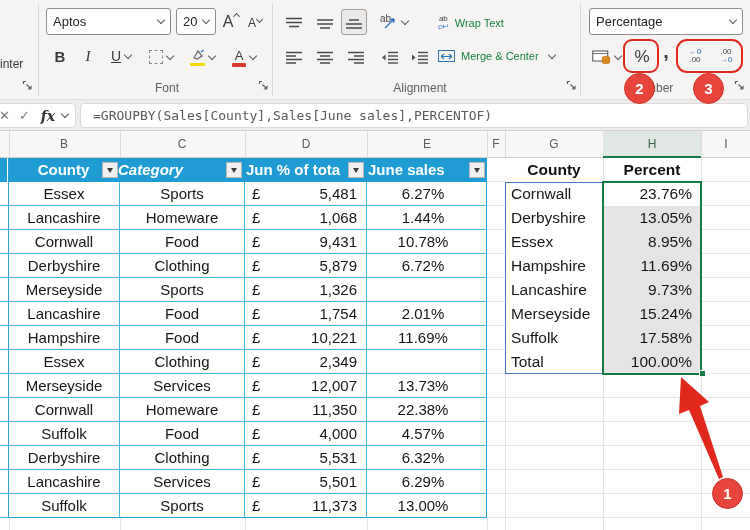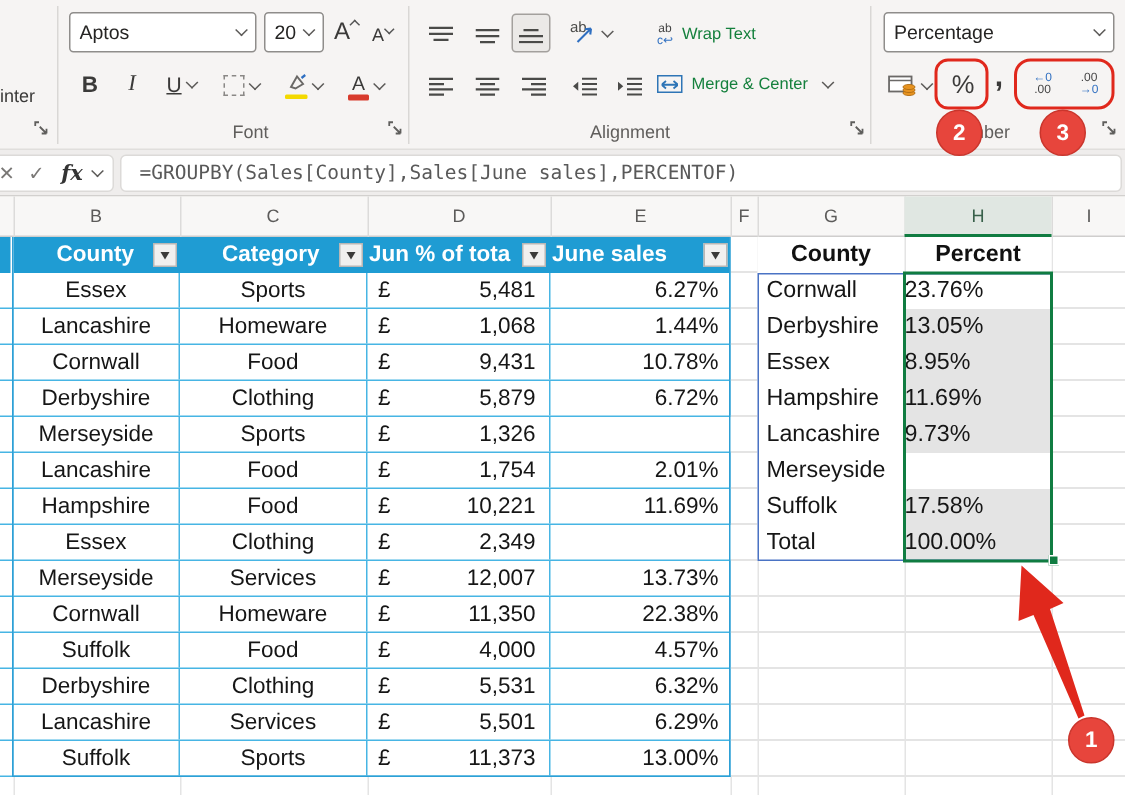--- a/index.html
+++ b/index.html
@@ -56,34 +56,34 @@
   
   .mtable{position:absolute;left:0;top:0;width:487px;height:360px;background:#fff;}
   .mhead{display:flex;height:24px;background:#1f9cd3;position:relative;}
   .mhead .hc{color:#fff;font-weight:bold;font-size:15px;line-height:24px;position:relative;white-space:nowrap;overflow:hidden;}
   .mrow{display:flex;height:24px;border-bottom:1px solid #47b5e4;background:#fff;}
   .mc{font-size:15px;line-height:23px;color:#161616;border-right:1px solid #47b5e4;white-space:nowrap;overflow:hidden;}
   .w-a{width:9px;border-right:1px solid #2da0d6;}
   .w-b{width:111px;text-align:center;}
   .w-c{width:125px;text-align:center;}
   .w-d{width:122px;position:relative;text-align:right;padding-right:9px;}
-  .w-e{width:120px;text-align:right;padding-right:7px;border-right:1px solid #2da0d6;}
+  .w-e{width:120px;text-align:center;padding-right:7px;border-right:1px solid #2da0d6;}
   .mc .cur{position:absolute;left:7px;}
   .mtable .outline{position:absolute;left:8px;top:0;width:479px;height:360px;border:1.5px solid #2da0d6;border-top:none;pointer-events:none;}
   .flt{position:absolute;top:4px;width:16px;height:16px;background:#f1f0ef;border:1px solid #b9b7b5;display:flex;align-items:center;justify-content:center;}
   .flt .tri{width:0;height:0;border-left:3.5px solid transparent;border-right:3.5px solid transparent;border-top:5px solid #3b3a39;}
 
   
   .rtable{position:absolute;left:505px;top:0;width:196px;height:216px;background:#fff;}
   .rhead{display:flex;height:24px;position:relative;}
   .rhead .rhc{width:98px;text-align:center;font-weight:bold;font-size:15.5px;line-height:24px;color:#111;}
   .rhead .hsep{position:absolute;left:98px;top:0;width:1px;height:24px;background:#e4e4e4;}
   .rrow{display:flex;height:24px;}
   .rg{width:98px;font-size:15.5px;line-height:24px;color:#161616;padding-left:6px;white-space:nowrap;overflow:hidden;}
-  .rh{width:98px;font-size:15.5px;line-height:24px;color:#161616;text-align:left;padding-right:9px;background:#e4e4e4;white-space:nowrap;}
+  .rh{width:98px;font-size:15.5px;line-height:24px;color:#161616;text-align:right;padding-right:9px;background:#e4e4e4;white-space:nowrap;}
   .rh.active{background:#fff;}
   .spill{position:absolute;left:0;top:24px;width:196px;height:192px;border:1px solid #4a73c4;pointer-events:none;}
   .gsel{position:absolute;left:97px;top:23px;width:100px;height:194px;border:2px solid #107c41;pointer-events:none;}
   .handle{position:absolute;left:194px;top:212px;width:7px;height:7px;background:#107c41;border:1px solid #fff;z-index:5;}
 </style>
 </head>
 <body>
 
 <div class="stage">
 
@@ -353,21 +353,21 @@
         <div class="vg" style="left:120px;"></div>
       <div class="vg" style="left:245px;"></div>
         <div class="vg" style="left:367px;"></div>
       <div class="vg" style="left:487px;"></div>
     </div>
 
     <div class="mtable">
       <div class="mhead">
         <div class="hc" style="width:9px;border-right:2px solid #fff;"></div>
         <div class="hc" style="width:109px;text-align:center;">County</div>
-        <div class="hc" style="width:125px;text-align:center;">Category</div>
+        <div class="hc" style="width:125px;font-style:italic;">Category</div>
         <div class="hc" style="width:120px;padding-left:3px;">Jun % of tota</div>
         <div class="hc" style="width:122px;padding-left:5px;">June sales</div>
         <span class="flt" style="left:102px;">
             <span class="tri"></span>
           </span>
         <span class="flt" style="left:226px;">
             <span class="tri"></span>
           </span>
         <span class="flt" style="left:348px;">
             <span class="tri"></span>
@@ -499,20 +499,21 @@
           <div class="rrow">
             <div class="rg">Hampshire</div>
             <div class="rh">11.69%</div>
           </div>
           <div class="rrow">
             <div class="rg">Lancashire</div>
             <div class="rh">9.73%</div>
           </div>
           <div class="rrow">
             <div class="rg">Merseyside</div>
+            <div class="rh">15.24%</div>
           </div>
           <div class="rrow">
             <div class="rg">Suffolk</div>
             <div class="rh">17.58%</div>
           </div>
           <div class="rrow">
             <div class="rg">Total</div>
             <div class="rh">100.00%</div>
           </div>
         </div>

